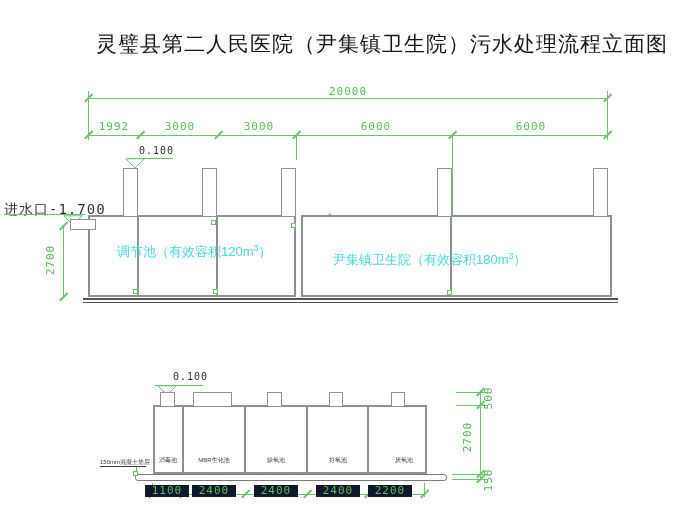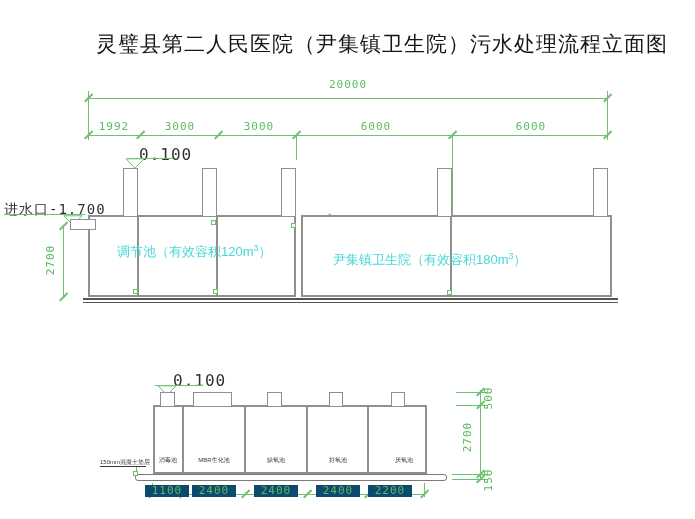--- a/index.html
+++ b/index.html
@@ -7,23 +7,23 @@
           font-family:"DejaVu Sans Mono",monospace;}
   .title{position:absolute;color:#151515;font-size:21px;letter-spacing:1px;white-space:nowrap;
          font-family:"Liberation Serif",serif;}
   
   .hline{position:absolute;height:1px;background:#6fc06f;}
   .vline{position:absolute;width:1px;background:#6fc06f;}
   .tick{position:absolute;width:11px;height:1.5px;background:#6fc06f;transform:rotate(-45deg);}
   .dim{position:absolute;color:#5cbc5c;font-size:11px;letter-spacing:1px;text-align:center;
        line-height:12px;white-space:nowrap;}
   .dim.v{transform:rotate(-90deg);}
-  .dim.bg{background:#0c4a6e;}
+  .dim.bg{background:#0f172a;}
   
-  .elev{position:absolute;color:#303030;font-size:16px;letter-spacing:1px;white-space:nowrap;}
+  .elev{position:absolute;color:#303030;font-size:10px;letter-spacing:1px;white-space:nowrap;}
   .note{position:absolute;color:#3a3a3a;font-size:6px;white-space:nowrap;
         font-family:"Liberation Sans",sans-serif;}
   
   .struct{position:absolute;border:1.6px solid #8f8f8f;background:#fff;box-sizing:border-box;}
   .wall{position:absolute;background:#8f8f8f;}
   .gnd{position:absolute;background:#555555;}
   .grip{position:absolute;width:5px;height:5px;border:1px solid #6fc06f;background:#f4fff4;box-sizing:border-box;}
   .tri{position:absolute;}
   .cyan{position:absolute;color:#47d8d8;font-size:13px;white-space:nowrap;
         font-family:"Liberation Sans",sans-serif;}
@@ -34,21 +34,21 @@
 </head>
 <body>
 
 <div class="canvas">
 
   <div class="title" style="left:96px;top:30px;font-family:Liberation Mono, monospace;">灵璧县第二人民医院（尹集镇卫生院）污水处理流程立面图</div>
 
   <div>
 
     <div class="hline" style="left:88px;top:98px;width:520px;"></div>
-    <div class="dim" style="left:326px;top:79px;width:44px;text-align:center;">20000</div>
+    <div class="dim" style="left:326px;top:86px;width:44px;text-align:center;">20000</div>
     <div class="tick" style="left:83px;top:97px;"></div>
     <div class="tick" style="left:602px;top:97px;"></div>
 
     <div class="vline" style="left:88px;top:91px;height:49px;"></div>
     <div class="vline" style="left:607px;top:91px;height:49px;"></div>
 
     <div class="hline" style="left:88px;top:135px;width:520px;"></div>
     <div class="tick" style="left:83px;top:134px;"></div>
     <div class="tick" style="left:135px;top:134px;"></div>
     <div class="tick" style="left:213px;top:134px;"></div>

